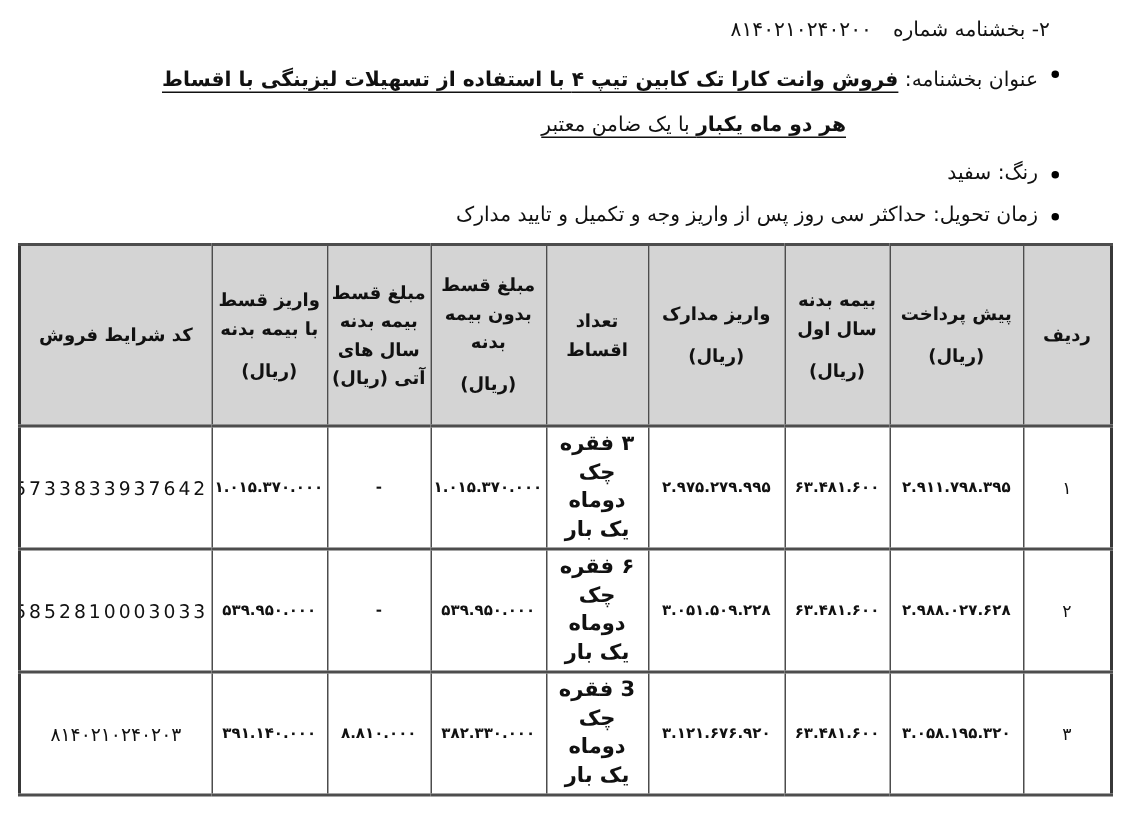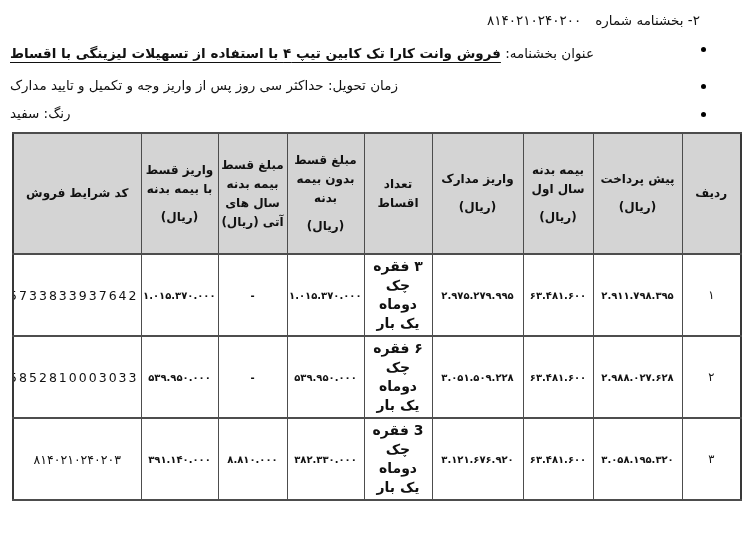--- a/index.html
+++ b/index.html
@@ -28,21 +28,21 @@
     display:flex;
     flex-direction:row;
     align-items:flex-start;
     margin-bottom:7px;
   }
   .dot{
     width:5px;height:5px;border-radius:50%;
     background:#000;flex:0 0 5px;
     margin-top:9px;margin-left:9px;
   }
-  .btext{flex:1;font-size:13.5px;line-height:30px;text-align:left;}
+  .btext{flex:1;font-size:13.5px;line-height:30px;text-align:right;}
   .btext.tight{line-height:21px;}
   .b{font-weight:bold;}
   .u{text-decoration:underline;text-underline-offset:4px;}
   .t-line2{padding-right:128px;}
 
   
   table{
     border-collapse:collapse;
     table-layout:fixed;
     width:728px;
@@ -101,31 +101,34 @@
 
   <div class="bullets">
 
     <div class="bullet">
       <span class="dot"></span>
       <div class="btext">
         <div class="t-line1">
           <span>عنوان بخشنامه:</span>
           <span class="b u">فروش وانت کارا  تک کابین تیپ ۴ با استفاده از تسهیلات لیزینگی با اقساط</span>
         </div>
+        <div class="t-line2">
+          <span class="b u">هر دو ماه یکبار</span><span class="u"> با یک ضامن معتبر</span>
+        </div>
       </div>
     </div>
 
     <div class="bullet">
       <span class="dot"></span>
-      <div class="btext tight">زمان تحویل: حداکثر سی روز پس از واریز وجه و تکمیل و تایید مدارک</div>
+      <div class="btext tight">رنگ: سفید</div>
     </div>
 
     <div class="bullet">
       <span class="dot"></span>
-      <div class="btext tight">رنگ: سفید</div>
+      <div class="btext tight">زمان تحویل: حداکثر سی روز پس از واریز وجه و تکمیل و تایید مدارک</div>
     </div>
 
   </div>
 
   <table>
     <colgroup>
       <col style="width:59px">
         <col style="width:89px">
         <col style="width:70px">
       <col style="width:91px">

